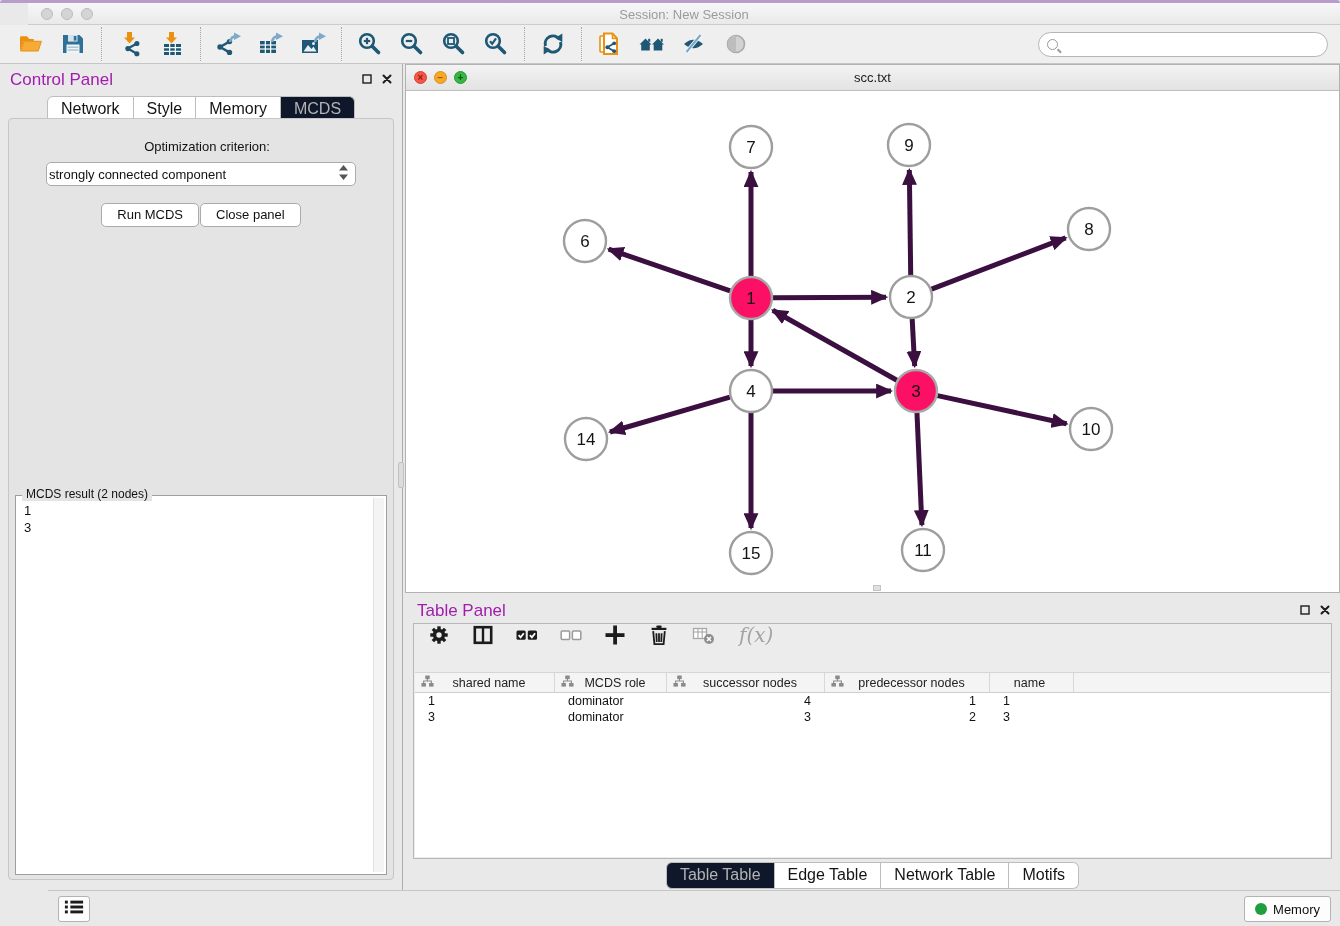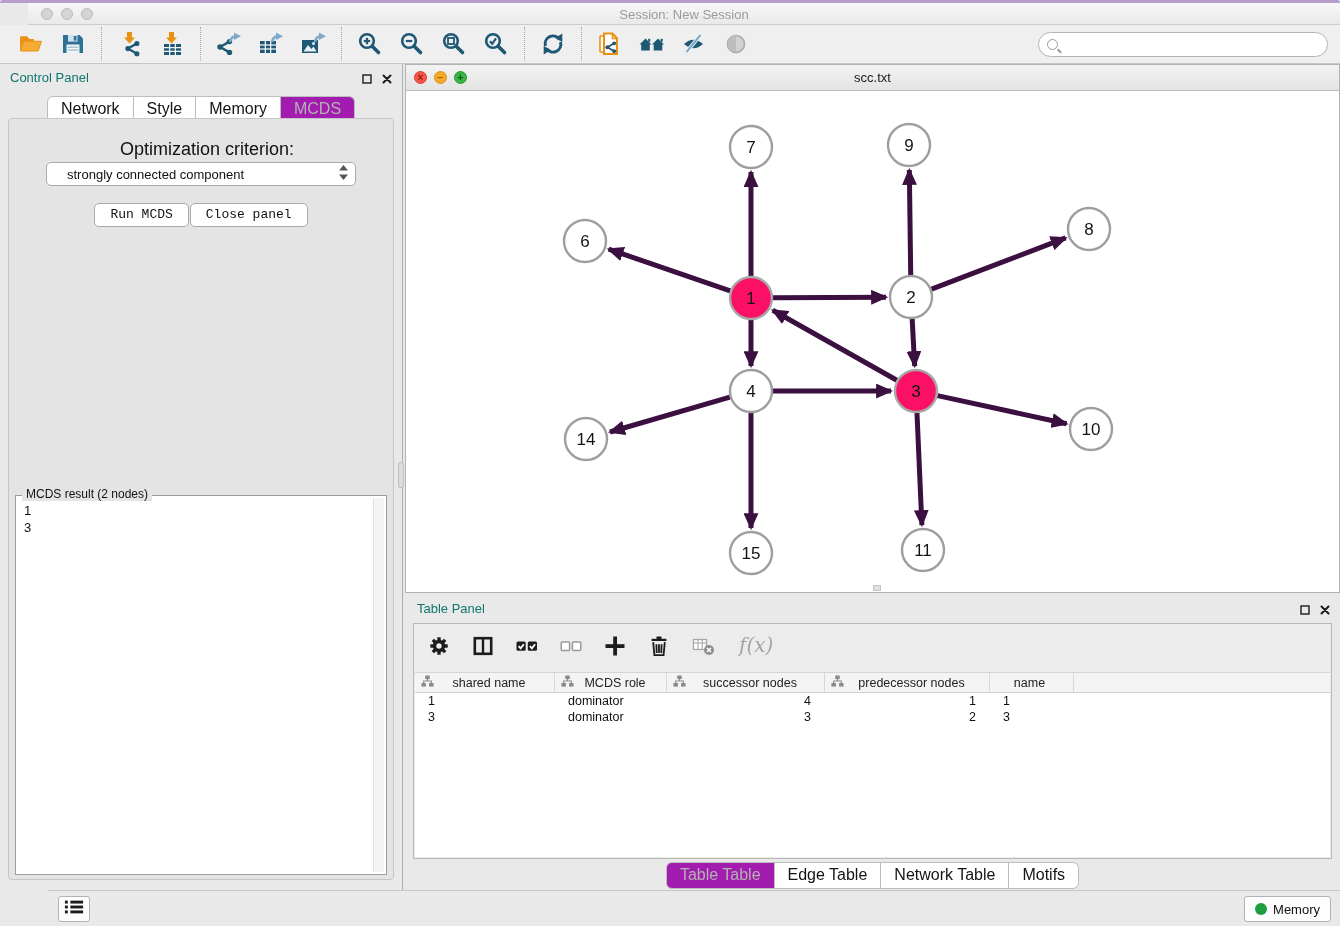--- a/index.html
+++ b/index.html
@@ -31,45 +31,45 @@
   .search-box {
     margin-left:auto; margin-right:12px; width:290px; height:25px;
     background:#ffffff; border:1px solid #b5b5b5; border-radius:13px;
     display:flex; align-items:center; padding-left:8px;
   }
   .mag { width:11px; height:11px; border:1.6px solid #9a9a9a; border-radius:50%; position:relative; }
   .mag::after { content:""; position:absolute; width:5px; height:1.6px; background:#9a9a9a; left:9px; top:10px; transform:rotate(45deg); }
   .search-input { border:none; outline:none; flex:1; font-size:12px; background:transparent; padding:0 8px 0 6px; }
   
   .panel-head-icons { position:absolute; right:10px; top:6px; display:flex; gap:10px; align-items:center; }
-  .panel-title { font-size:13px; color:#0f766e; }
+  .panel-title { font-size:17px; color:#a21caf; }
   
   .control-panel { position:absolute; left:0; top:64px; width:403px; bottom:36px; background:#e9e9e9; border-right:1px solid #aeaeae; }
   .cp-title { position:absolute; left:10px; top:6px; }
   .cp-tabs { position:absolute; top:32px; left:0; right:0; display:flex; justify-content:center; }
   .tab {
     font-size:16px; padding:3px 13px 4px; background:#ffffff; color:#141414;
     border:1px solid #bdbdbd; border-left-width:0; cursor:default; white-space:nowrap;
   }
   .tab.first { border-left-width:1px; border-radius:6px 0 0 6px; }
   .tab.last  { border-radius:0 6px 6px 0; }
-  .tab.active { background:#a21caf; color:#b3b3b3; }
+  .tab.active { background:#0f172a; color:#b3b3b3; }
   .cp-content {
     position:absolute; left:8px; right:8px; top:54px; bottom:10px;
     background:#e4e4e4; border:1px solid #c6c6c6; border-radius:4px;
   }
-  .opt-label { position:absolute; top:20px; left:12px; right:0; text-align:center; font-size:18px; color:#111; }
+  .opt-label { position:absolute; top:20px; left:12px; right:0; text-align:center; font-size:13px; color:#111; }
   .dropdown {
     position:absolute; top:43px; left:37px; right:37px; height:24px;
     background:#ffffff; border:1px solid #ababab; border-radius:5px;
     display:flex; align-items:center; font-size:13px; color:#111;
-    padding-left:20px;
+    padding-left:2px;
   }
   .dropdown .spinner { margin-left:auto; margin-right:7px; }
-  .cp-buttons { position:absolute; top:84px; left:0; right:0; display:flex; justify-content:center; gap:1px;font-family:Liberation Mono, monospace; }
+  .cp-buttons { position:absolute; top:84px; left:0; right:0; display:flex; justify-content:center; gap:1px; }
   .btn {
     background:#ffffff; border:1px solid #ababab; border-radius:5px;
     font-size:13px; color:#111; padding:3px 15px 4px; cursor:default; font-family:inherit;
   }
   .result-box {
     position:absolute; left:6px; right:6px; top:376px; height:380px;
     border:1px solid #9e9e9e; background:#ffffff;
   }
   .result-legend {
     position:absolute; top:-9px; left:6px; background:#e4e4e4; padding:0 4px;
@@ -97,21 +97,21 @@
   .canvas-handle { position:absolute; left:50%; bottom:1px; width:8px; height:6px; background:#e0e0e0; border:1px solid #c4c4c4; }
   
   .v-split-handle { position:absolute; left:398px; top:462px; width:6px; height:26px; background:#dcdcdc; border:1px solid #c0c0c0; border-radius:2px; }
   
   .table-panel { position:absolute; left:405px; top:595px; right:0; height:295px; background:#e9e9e9; }
   .tp-title { position:absolute; left:12px; top:6px; }
   .tp-box {
     position:absolute; left:8px; right:8px; top:28px; height:236px;
     background:#ececec; border:1px solid #b8b8b8;
   }
-  .tp-toolbar { position:absolute; left:0; right:0; top:0; height:44px; display:flex; align-items:center; padding-left:14px; gap:22px; }
+  .tp-toolbar { position:absolute; left:0; right:0; top:0; height:44px; display:flex; align-items:flex-start; padding-left:14px; gap:22px; }
   .tp-icon { display:flex; align-items:center; justify-content:center; cursor:default; }
   .tp-table { position:absolute; left:1px; right:1px; top:48px; bottom:1px; background:#ffffff; overflow:hidden; }
   .thead { display:flex; height:21px; background:#f4f4f4; border-top:1px solid #d5d5d5; border-bottom:1px solid #cfcfcf; }
   .th {
     display:flex; align-items:center; font-size:12.5px; color:#222;
     border-right:1px solid #d8d8d8; padding-left:6px; position:relative;
   }
   .th .th-label { flex:1; text-align:center; padding-right:10px; }
   .trow { display:flex; height:16px; font-size:12.5px; color:#111; }
   .td { overflow:hidden; white-space:nowrap; }

